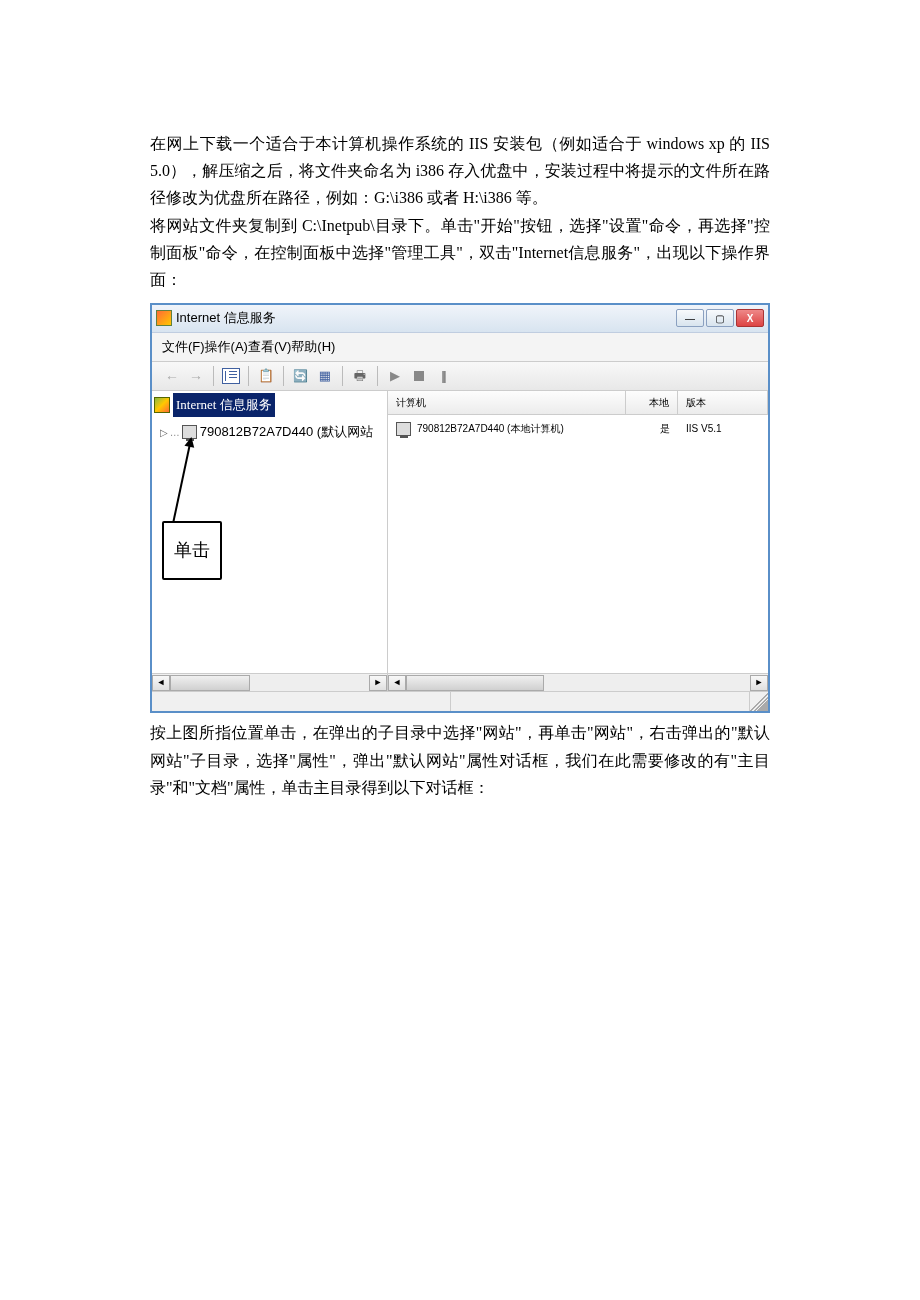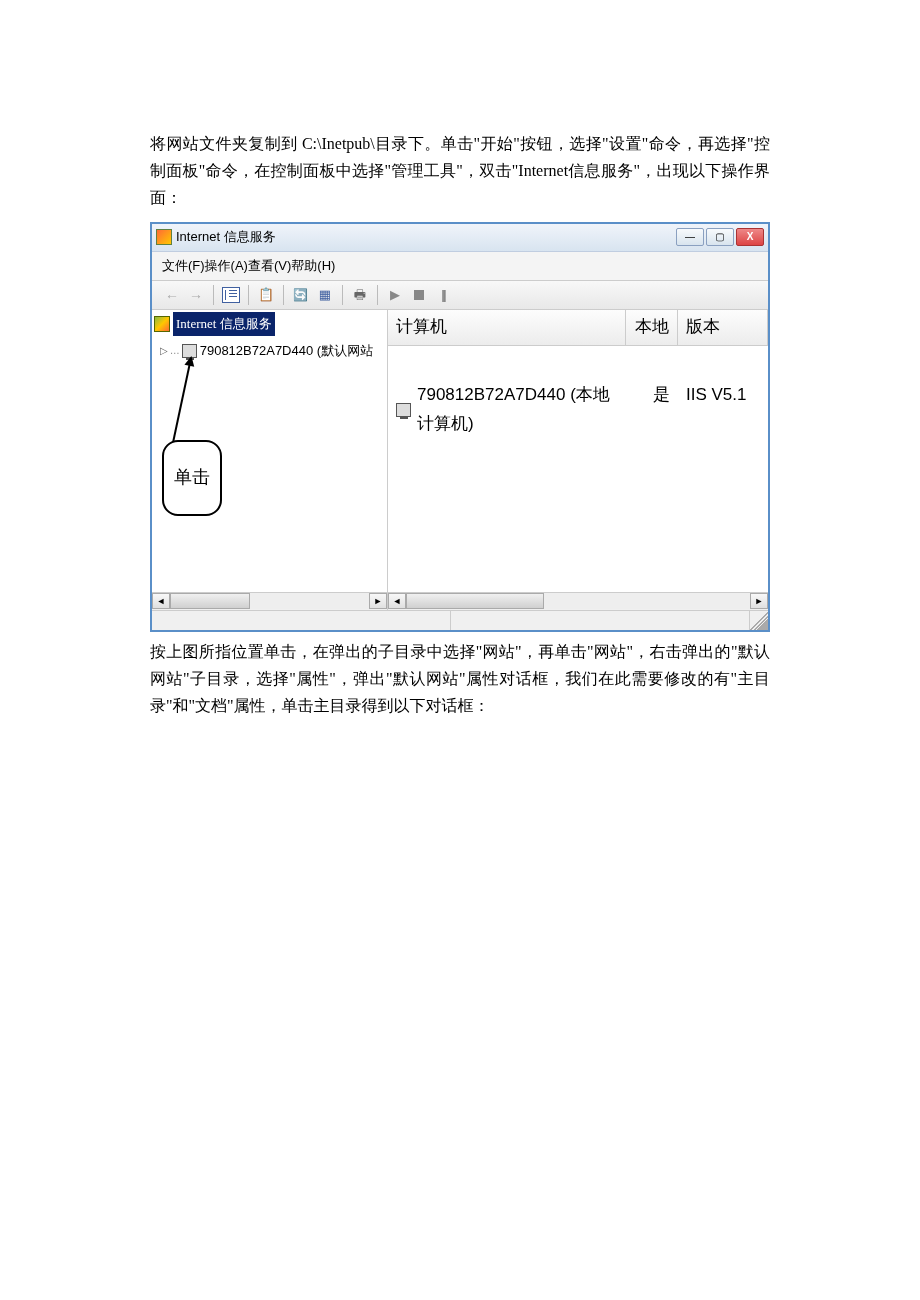--- a/index.html
+++ b/index.html
@@ -170,25 +170,24 @@
       top: -2px; left: -4px;
       border-left: 5px solid transparent;
       border-right: 5px solid transparent;
       border-bottom: 10px solid #000;
     }
     .annotation-label {
       position: absolute;
       left: 10px;
       top: 130px;
       border: 2px solid #000;
-      border-radius: 16px;
-      padding: 21px 10px;
+      border-radius: 2px;
+      padding: 12px 10px;
       font-size: 18px;
       background: #fff;
-      font-family: Liberation Mono, monospace;
     }
     .h-scrollbar {
       height: 18px;
       background: #f0f0f0;
       border-top: 1px solid #ccc;
       display: flex;
       align-items: center;
     }
     .sb-btn {
       width: 18px; height: 16px;
@@ -211,45 +210,46 @@
       overflow: hidden;
     }
     .list-header {
       display: flex;
       background: linear-gradient(#fdfdfd, #ececec);
       border-bottom: 1px solid #ccc;
     }
     .col {
       padding: 3px 8px;
       border-right: 1px solid #ccc;
-      font-size: 17px;
+      font-size: 10px;
     }
     .col-name { flex: 0 0 238px; }
     .col-local { flex: 0 0 52px; text-align: right; }
     .col-ver { flex: 1; }
     .list-body { flex: 1; background: #fff; position: relative; overflow: hidden; }
-    .list-row { display: flex; padding: 2px 0; font-size: 13px; margin-top: 30px; }
+    .list-row { display: flex; padding: 2px 0; font-size: 13px; }
     .list-row .col { border-right: none; }
     .statusbar {
       height: 20px;
       background: #f0f0f0;
       border-top: 1px solid #ccc;
       display: flex;
     }
     .status-cell { flex: 1; border-right: 1px solid #ccc; }
     .status-cell:last-child { border-right: none; }
     .resize-grip {
       width: 18px;
       background: linear-gradient(135deg, transparent 50%, #aaa 50%, #aaa 55%, transparent 55%, transparent 60%, #aaa 60%, #aaa 65%, transparent 65%, transparent 70%, #aaa 70%);
     }
   </style>
 </head>
 <body>
 
 <div class="doc-text">
+  <p>在网上下载一个适合于本计算机操作系统的 IIS 安装包（例如适合于 windows xp 的 IIS  5.0），解压缩之后，将文件夹命名为 i386 存入优盘中，安装过程中将提示的文件所在路径修改为优盘所在路径，例如：G:\i386 或者 H:\i386 等。</p>
   <p>将网站文件夹复制到 C:\Inetpub\目录下。单击"开始"按钮，选择"设置"命令，再选择"控制面板"命令，在控制面板中选择"管理工具"，双击"Internet信息服务"，出现以下操作界面：</p>
 </div>
 
 <div class="window">
   <div class="titlebar">
     <div class="titlebar-left">
       <span class="app-icon"></span>
       <span class="title-text">Internet 信息服务</span>
     </div>
     <div class="win-btns">

